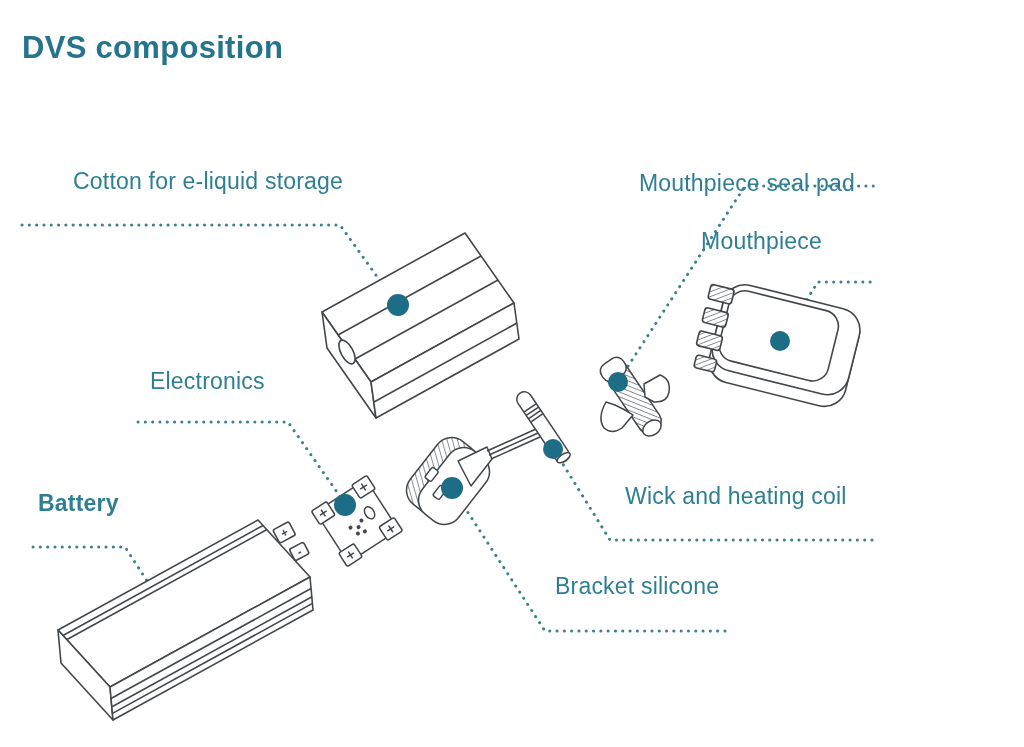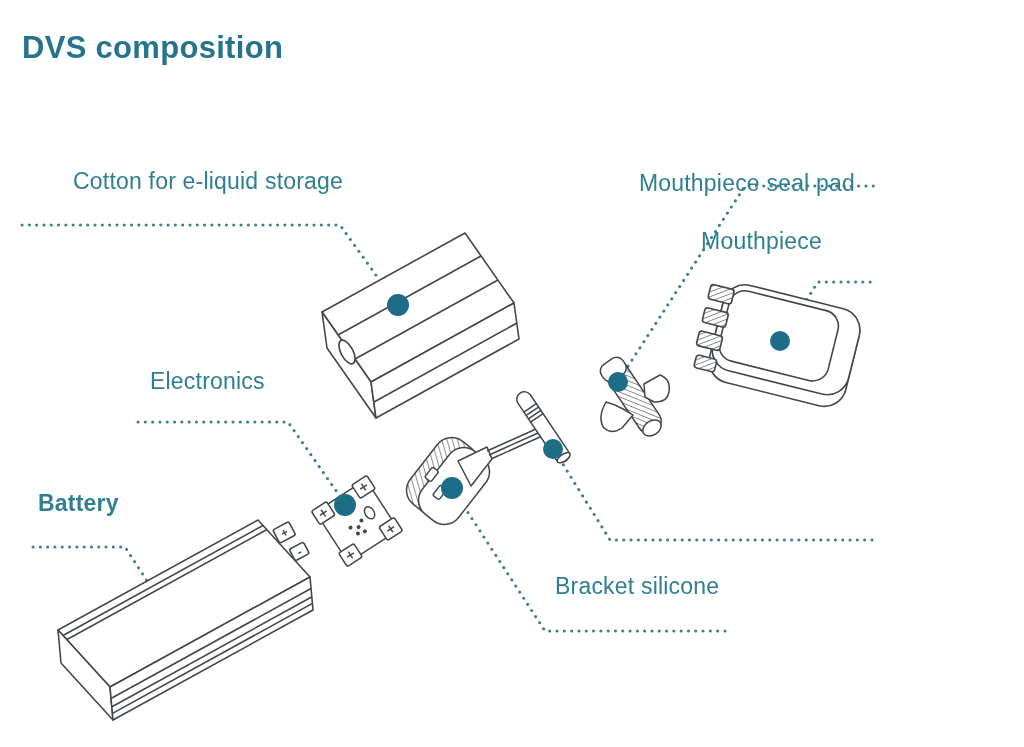--- a/index.html
+++ b/index.html
@@ -149,15 +149,16 @@
       <circle cx="553" cy="449" r="10"></circle>
       <circle cx="452" cy="488" r="11"></circle>
     </g>
   </svg>
 
   <div class="part-label lbl-cotton">Cotton for e-liquid storage</div>
   <div class="part-label lbl-sealpad">Mouthpiece seal pad</div>
   <div class="part-label lbl-mouthpiece">Mouthpiece</div>
   <div class="part-label lbl-electronics">Electronics</div>
   <div class="part-label lbl-battery">Battery</div>
+  <div class="part-label lbl-wick">Wick and heating coil</div>
   <div class="part-label lbl-bracket">Bracket silicone</div>
 
 </div>
 
 </body></html>

